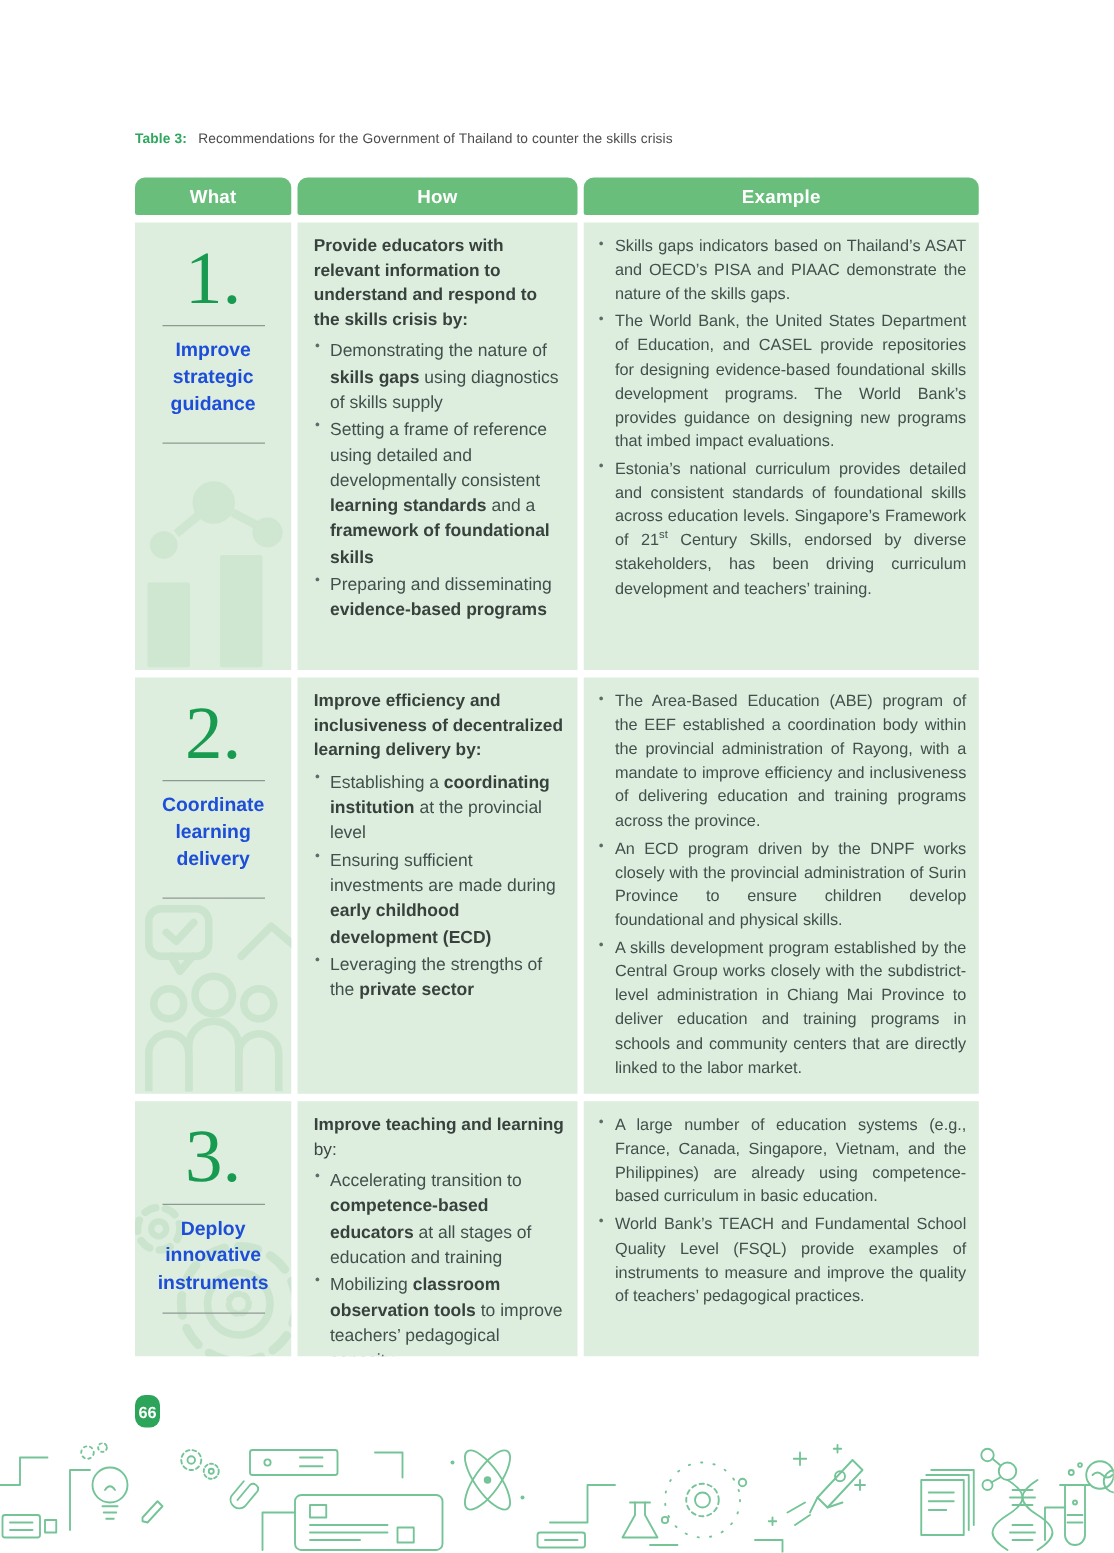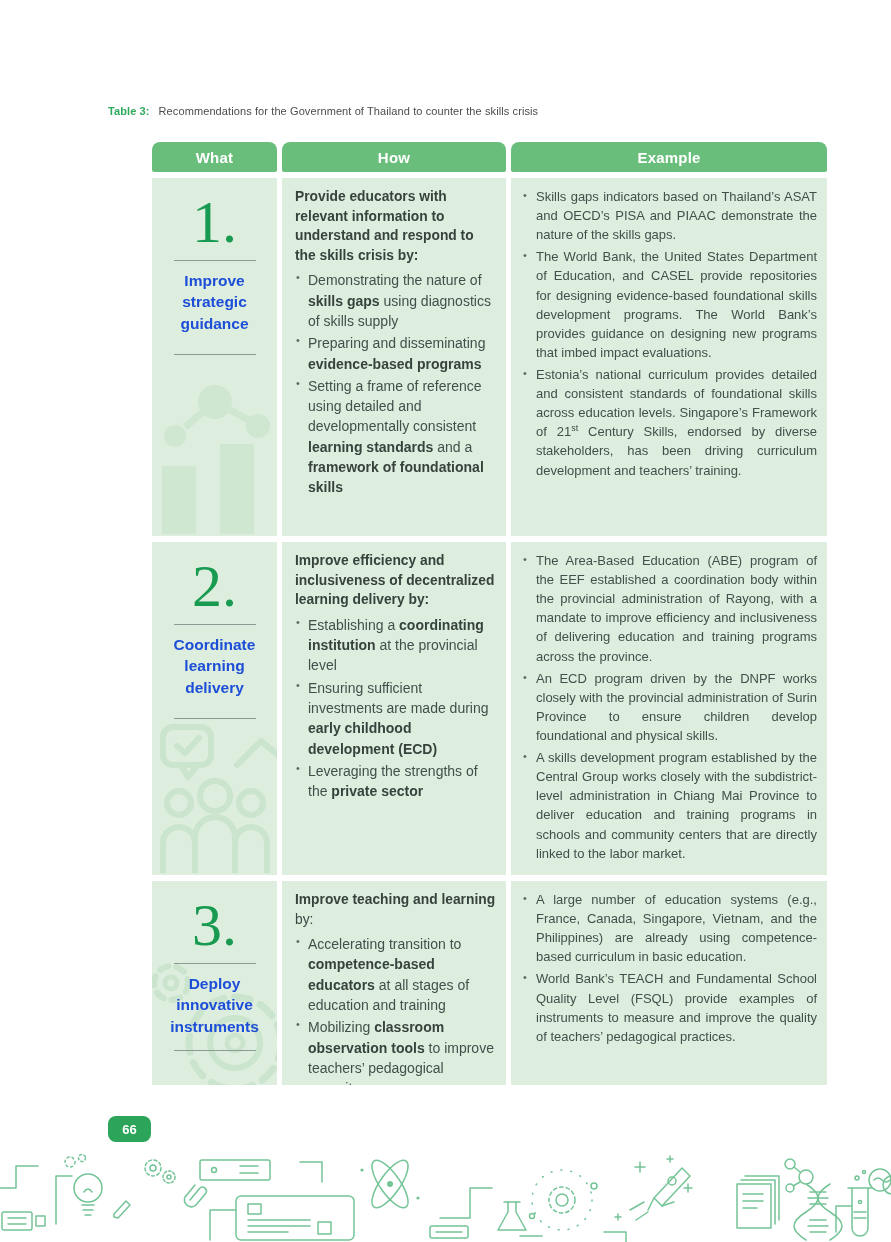--- a/index.html
+++ b/index.html
@@ -9,21 +9,21 @@
     -webkit-font-smoothing:antialiased;
   }
   
   .title { position:absolute; left:108px; top:105px; font-size:11px; color:#4c4c4c; letter-spacing:.1px; }
   .title-label { color:#2fa85e; font-weight:700; margin-right:9px; }
 
   
   .table {
     position:absolute; left:108px; top:142px; width:675px;
     display:grid; grid-template-columns:125px 224px 316px;
-    grid-template-rows:30px 358px 333px 204px; gap:6px 5px;margin-left:44px;
+    grid-template-rows:30px 358px 333px 204px; gap:6px 5px;
   }
   .th {
     background:#6abe7c; color:#ffffff; font-weight:700; font-size:15px;
     display:flex; align-items:center; justify-content:center;
     border-radius:8px 8px 2px 2px; letter-spacing:.2px;
   }
   .cell { background:#ddedde; position:relative; overflow:hidden; }
 
   
   .what { text-align:center; }
@@ -45,21 +45,21 @@
   .b { font-weight:700; color:#37423d; }
   sup { font-size:9px; line-height:0; }
   ul.bullets { list-style:none; margin:0; padding:0; font-size:14px; }
   ul.bullets li { position:relative; padding-left:13px; margin:0 0 2px 0; line-height:1.45; }
   ul.bullets li::before { content:"•"; position:absolute; left:1px; top:0; font-size:11px; color:#5f6b65; }
   ul.bullets.ex { font-size:13px; }
   ul.bullets.ex li { padding-left:14px; margin-bottom:3px; line-height:1.47; text-align:justify; }
 
   
   .page-badge {
-    position:absolute; left:108px; top:1116px; width:43px; height:26px;
+    position:absolute; left:108px; top:1116px; width:20px; height:26px;
     background:#2ca45a; border-radius:8px; color:#ffffff; font-weight:700;
     font-size:13px; display:flex; align-items:center; justify-content:center;
   }
 
   
   .doodles { position:absolute; left:0; bottom:0; }
   .doodles .st { stroke:#74c497; fill:none; stroke-width:1.5; stroke-linecap:round; stroke-linejoin:round; }
   .doodles .fl { fill:#74c497; stroke:none; }
 </style>
 </head>
@@ -91,22 +91,22 @@
       <g stroke="#cfe7d1" stroke-width="7">
         <line x1="31" y1="61" x2="49" y2="46"></line>
         <line x1="76" y1="44" x2="95" y2="54"></line>
       </g>
     </svg>
   </div>
   <div class="cell how">
     <p class="lead"><span class="b">Provide educators with relevant information to understand and respond to the skills crisis by:</span></p>
     <ul class="bullets">
         <li><span>Demonstrating the nature of </span><span class="b">skills gaps</span><span> using diagnostics of skills supply</span></li>
+        <li><span>Setting a frame of reference using detailed and developmentally consistent </span><span class="b">learning standards</span><span> and a </span><span class="b">framework of foundational skills</span></li>
         <li><span>Preparing and disseminating </span><span class="b">evidence-based programs</span></li>
-        <li><span>Setting a frame of reference using detailed and developmentally consistent </span><span class="b">learning standards</span><span> and a </span><span class="b">framework of foundational skills</span></li>
       </ul>
   </div>
   <div class="cell example">
     <ul class="bullets ex">
         <li><span>Skills gaps indicators based on Thailand’s ASAT and OECD’s PISA and PIAAC demonstrate the nature of the skills gaps.</span></li>
         <li><span>The World Bank, the United States Department of Education, and CASEL provide repositories for designing evidence-based foundational skills development programs. The World Bank’s provides guidance on designing new programs that imbed impact evaluations.</span></li>
         <li><span>Estonia’s national curriculum provides detailed and consistent standards of foundational skills across education levels. Singapore’s Framework of 21</span><sup>st</sup><span> Century Skills, endorsed by diverse stakeholders, has been driving curriculum development and teachers’ training.</span></li>
       </ul>
   </div>
 

